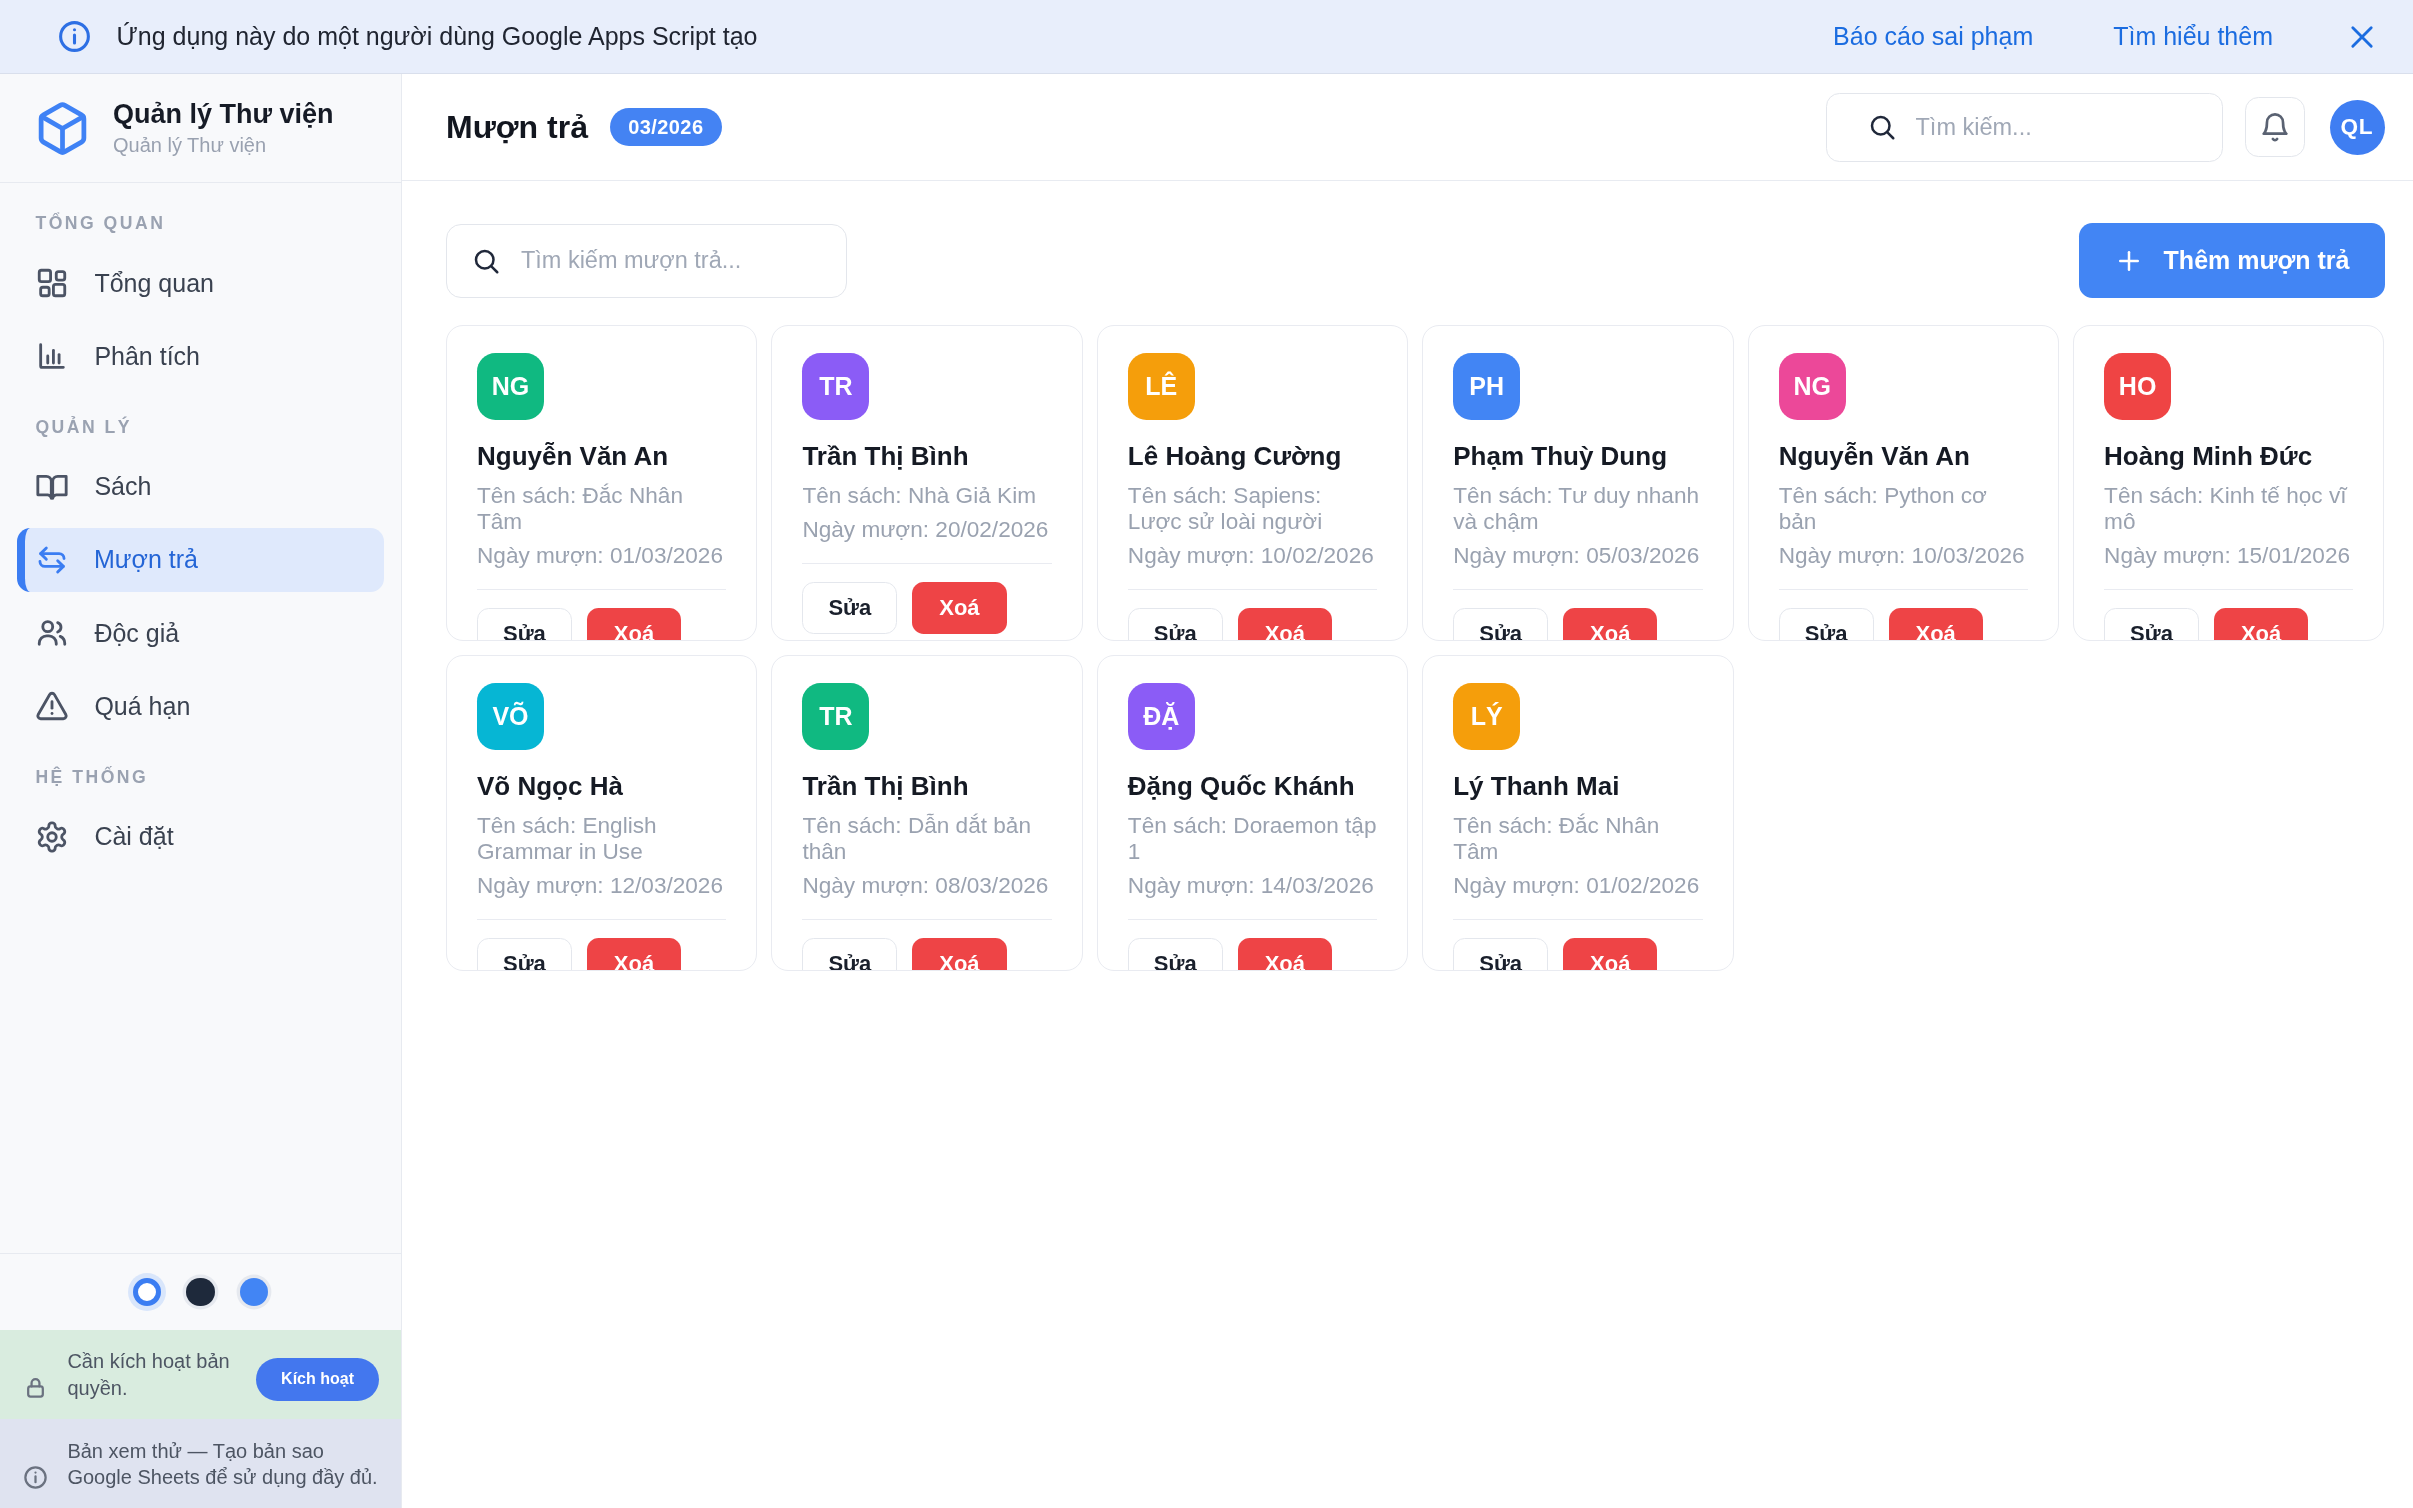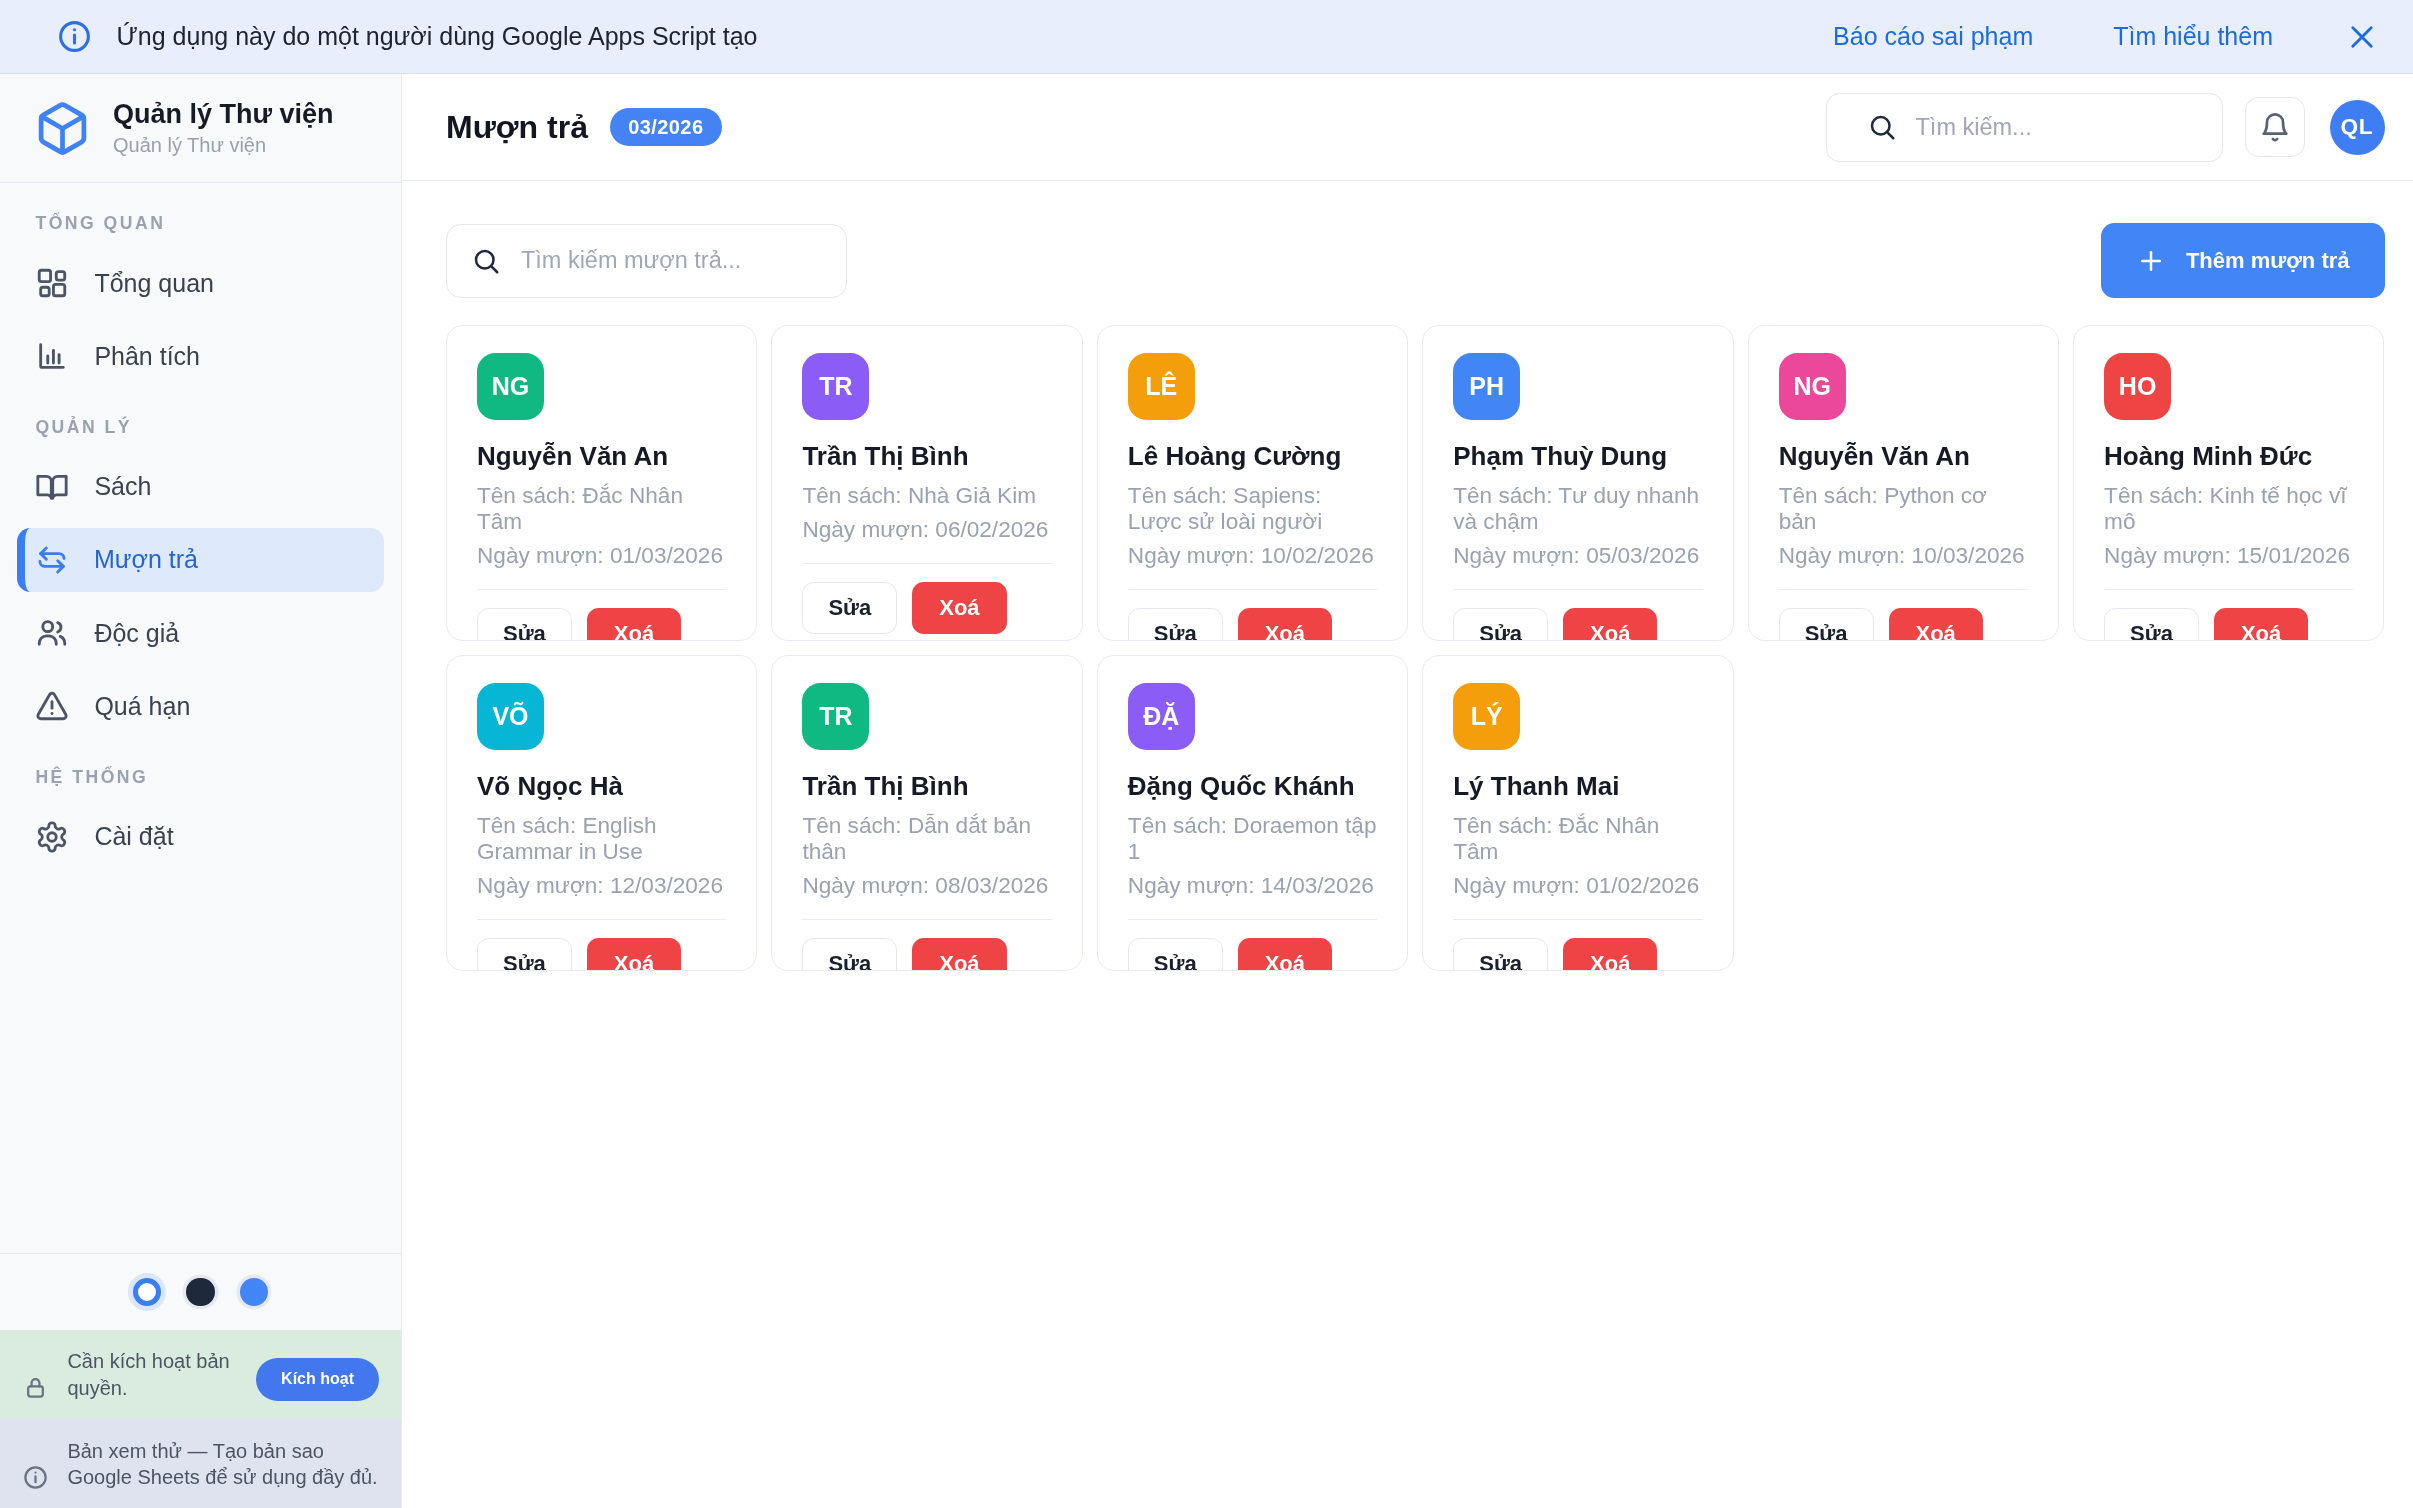--- a/index.html
+++ b/index.html
@@ -107,21 +107,21 @@
     width:55px; height:55px; border-radius:50%; background:#3f7ef2; color:#fff;
     font-weight:700; font-size:22.6px; display:flex; align-items:center; justify-content:center;
     margin-left:25px; letter-spacing:0.8px; cursor:pointer;
   }
 
   .content { flex:1; padding:42px 28.5px 0 44px; }
   .content-top { display:flex; align-items:center; justify-content:space-between; margin-bottom:27px; }
   .search-content { width:401px; height:74px; padding:0 23.5px; gap:18.4px; border-radius:15px; }
   .add-btn {
     height:75px; padding:0 35px; background:#4285f4; color:#fff; border:none; border-radius:13.4px;
-    font-size:22px; font-weight:700; display:flex; align-items:center; gap:20px; cursor:pointer;
+    font-size:25px; font-weight:700; display:flex; align-items:center; gap:20px; cursor:pointer;
     font-family:inherit;
   }
   .add-btn svg { width:30px; height:30px; }
 
   .grid { display:grid; grid-template-columns:repeat(6,1fr); gap:14px; }
   .card {
     background:#fff; border:0.8px solid #e9ebf1; border-radius:17px;
     padding:27px 30px 0; height:316px; overflow:hidden;
   }
   .card-avatar {
@@ -348,21 +348,21 @@
             <div class="card-divider"></div>
             <div class="card-actions">
               <button class="btn-edit">Sửa</button>
               <button class="btn-delete">Xoá</button>
             </div>
           </article>
           <article class="card">
             <div class="card-avatar" style="background: rgb(139, 92, 246);">TR</div>
             <h3 class="card-name">Trần Thị Bình</h3>
             <p class="card-meta first">Tên sách: Nhà Giả Kim</p>
-            <p class="card-meta">Ngày mượn: 06/02/2026</p>
+            <p class="card-meta">Ngày mượn: 20/02/2026</p>
             <div class="card-divider"></div>
             <div class="card-actions">
               <button class="btn-edit">Sửa</button>
               <button class="btn-delete">Xoá</button>
             </div>
           </article>
           <article class="card">
             <div class="card-avatar" style="background: rgb(245, 158, 11);">LÊ</div>
             <h3 class="card-name">Lê Hoàng Cường</h3>
             <p class="card-meta first">Tên sách: Sapiens: Lược sử loài người</p>

